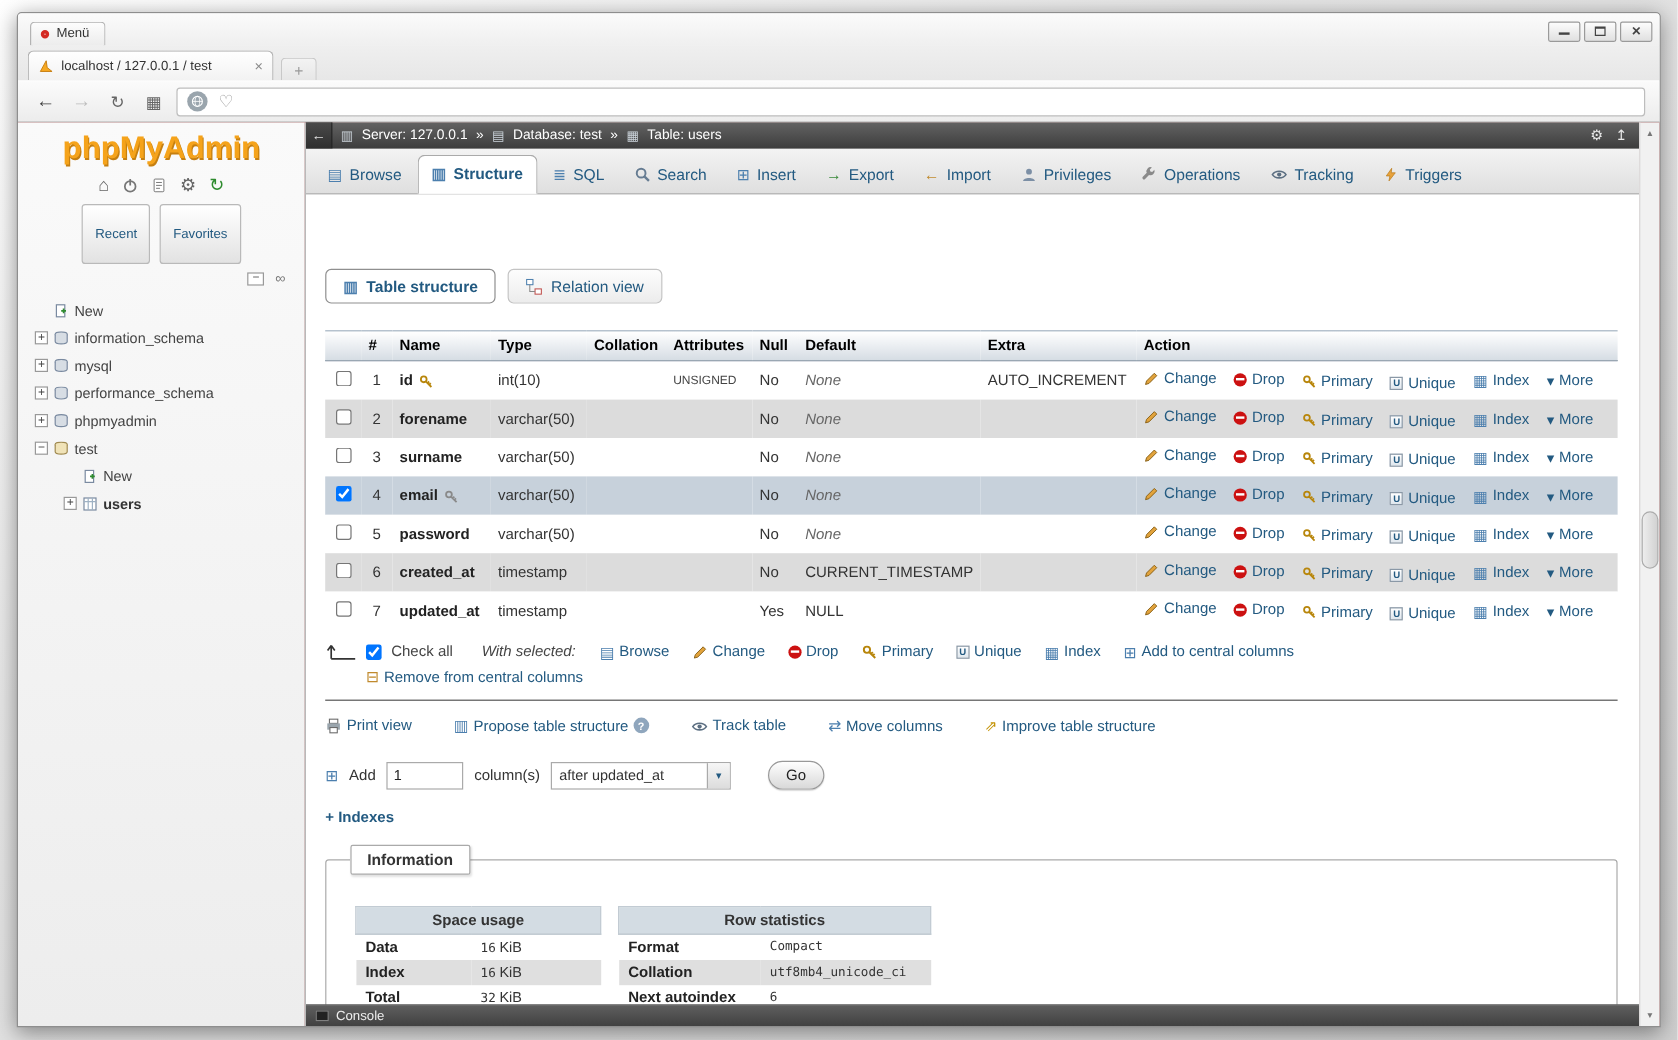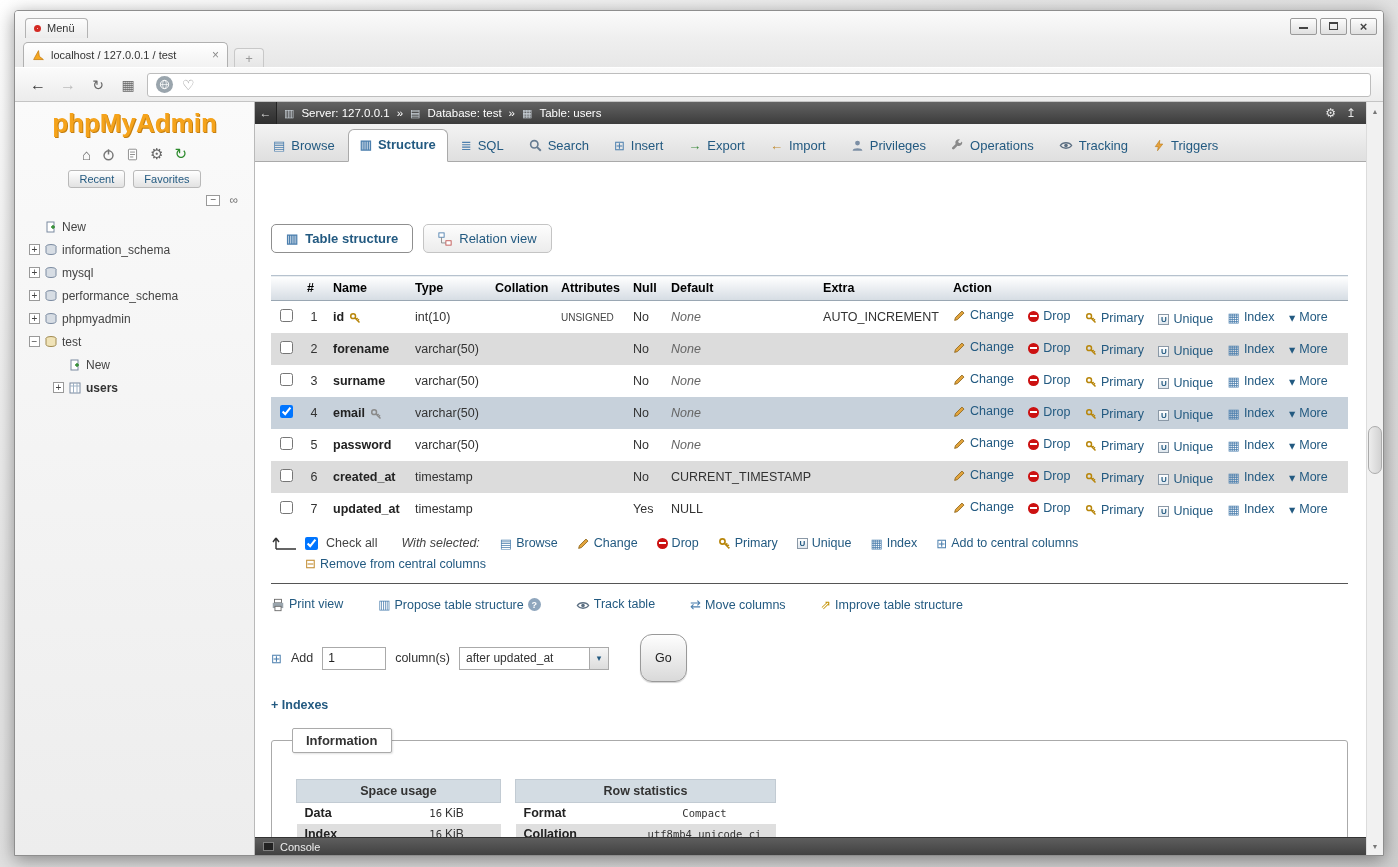--- a/index.html
+++ b/index.html
@@ -54,21 +54,21 @@
   
   .sidebar { width:240px; flex:none; background:linear-gradient(180deg,#fafafa,#ededed);
              border-right:1px solid #b9b9b9; padding-top:5px; overflow:hidden; font-size:12px; }
   .logo { text-align:center; font-size:26px; font-weight:bold; color:#f5a31b;
           text-shadow:1px 1px 0 #c57f10; padding:1px 0 4px; }
   .navicons { display:flex; justify-content:center; gap:11px; padding:2px 0 7px; align-items:center; color:#5c7999; }
   .navico { font-size:15px; color:#666; display:inline-flex; align-items:center; }
   .navico.green { color:#2e8b2e; }
   .recfav { display:flex; justify-content:center; gap:8px; padding-bottom:5px; }
   .pill { font-size:11px; color:#235a81; border:1px solid #b9b9b9; border-radius:3px;
-          background:linear-gradient(#ffffff,#e2e2e2); padding:2px 10px; }
+          background:linear-gradient(#ffffff,#e2e2e2); padding:18px 10px; }
   .side-ctl { display:flex; justify-content:flex-end; gap:9px; padding:0 16px 8px; color:#777;
               font-size:12px; align-items:center; }
   .mini-box { width:14px; height:11px; border:1px solid #999; background:#fff; display:inline-flex;
               align-items:center; justify-content:center; font-size:10px; line-height:8px; color:#555; }
   .tree { padding-left:14px; color:#444; }
   .titem { display:flex; align-items:center; gap:5px; height:23px; white-space:nowrap; }
   .expander { width:11px; height:11px; border:1px solid #999; background:#fff; font-size:10px;
               line-height:8px; text-align:center; color:#444; flex:none; display:inline-flex;
               align-items:center; justify-content:center; }
   .exp-plus::before { content:"+"; } .exp-minus::before { content:"−"; }
@@ -138,34 +138,34 @@
   hr.sep { border:none; border-top:1px solid #555; margin:8px 0 0; }
 
   .toolsrow { display:flex; align-items:center; gap:24px; padding:13px 0 2px; }
   .addrow { display:flex; align-items:center; gap:9px; margin:20px 0 4px; color:#333; }
   .txt-input { width:64px; height:23px; border:1px solid #aaa; padding:0 5px; font-size:12px; color:#222; background:#fff; font-family:"Liberation Sans",sans-serif; }
   .fake-select { width:150px; height:23px; border:1px solid #aaa; background:#fff; display:flex; align-items:center; font-size:12px; color:#333; }
   .fake-select .sel-text { flex:1; padding:0 6px; overflow:hidden; white-space:nowrap; }
   .sel-btn { width:19px; height:100%; border-left:1px solid #aaa; background:linear-gradient(#f6f6f6,#dcdcdc);
              display:flex; align-items:center; justify-content:center; font-size:9px; color:#444; }
   .go-btn { margin-left:22px; border:1px solid #999; border-radius:12px; background:linear-gradient(#fefefe,#d9d9d9);
-            padding:16px 14px; font-size:12.5px; color:#222; box-shadow:0 1px 1px rgba(0,0,0,.18); }
+            padding:4px 14px; font-size:12.5px; color:#222; box-shadow:0 1px 1px rgba(0,0,0,.18); }
   .indexes-link { color:#235a81; font-weight:bold; margin:12px 0 2px; display:inline-block; text-decoration:none; }
 
   fieldset.infobox { margin-top:14px; border:1px solid #aaa; border-radius:3px; padding:14px 12px 22px; }
   fieldset.infobox legend { border:1px solid #aaa; background:#fff; padding:4px 13px; font-size:13px;
             font-weight:bold; color:#333; margin-left:8px; border-radius:2px; box-shadow:1px 1px 2px rgba(0,0,0,.12); }
   .info-tables { display:flex; gap:14px; padding:12px 0 0 12px; }
   table.mini { border-collapse:collapse; font-size:12.5px; }
   table.mini th.cap { background:#d3dce3; font-weight:bold; text-align:center; padding:4px 8px;
                       color:#333; border:1px solid #c2cbd3; }
   table.mini td { padding:3px 8px; height:21px; }
   table.mini tr.g { background:#dfdfdf; }
   table.mini td.lbl { font-weight:bold; color:#222; }
-  table.mini td.val { text-align:center; font-family:"DejaVu Sans Mono", monospace; font-size:10.5px; color:#333; }
+  table.mini td.val { text-align:left; font-family:"DejaVu Sans Mono", monospace; font-size:10.5px; color:#333; }
   .unit { font-family:"Liberation Sans",sans-serif; font-size:12px; margin-left:3px; }
   .su-lbl { width:96px; } .su-val { width:108px; }
   .rs-lbl { width:118px; } .rs-val { width:142px; }
 
   .consolebar { height:18px; flex:none; background:linear-gradient(#5e5e5e,#414141); display:flex;
                 align-items:center; gap:6px; padding:0 8px; color:#eee; font-size:11px; border-top:1px solid #333; }
   .console-ico { width:11px; height:9px; background:#222; border:1px solid #808080; }
 
   
   .vscroll { width:17px; flex:none; background:#f1f1f1; border-left:1px solid #dcdcdc; position:relative; }

